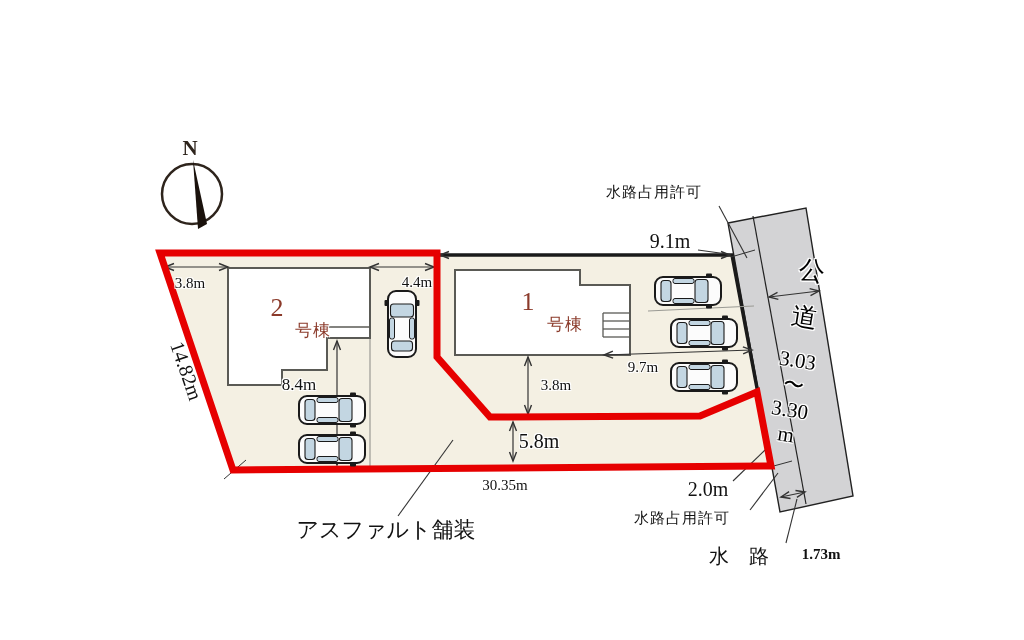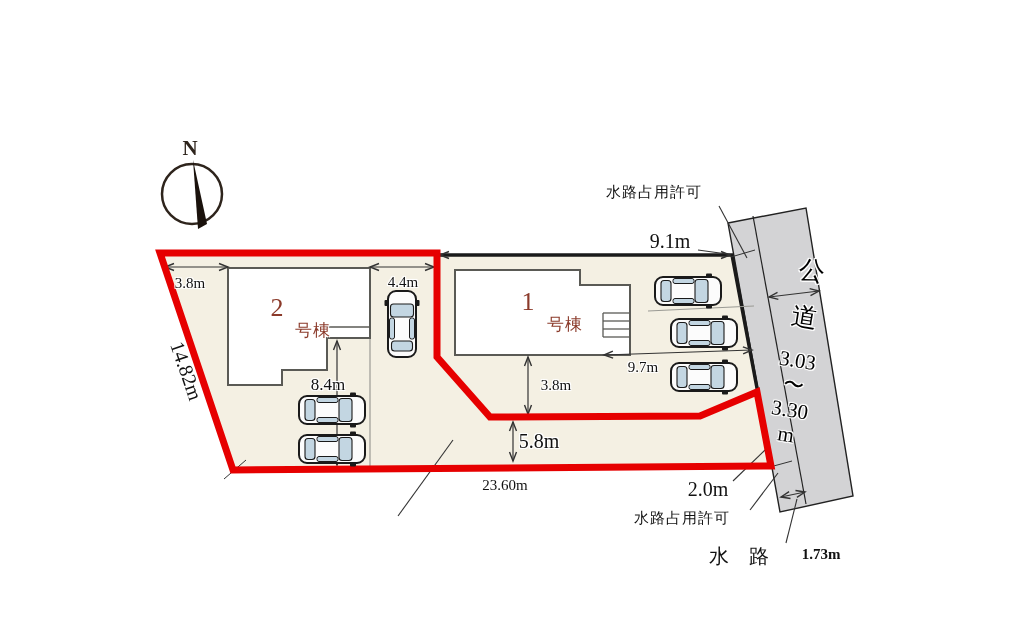--- a/index.html
+++ b/index.html
@@ -130,34 +130,35 @@
 
   <g>
     <circle cx="192" cy="194" r="30" fill="none" stroke="#2e241c" stroke-width="2.5"></circle>
     <polygon points="193,160 198,229 207,224" fill="#1a120c"></polygon>
   </g>
 </svg>
 
 <div class="lbl north" style="left:190px;top:148px;">N</div>
 
 <div class="lbl s21" style="left:190px;top:284px;">3.8m</div>
-<div class="lbl s21" style="left:403px;top:283px;">4.4m</div>
+<div class="lbl s21" style="left:417px;top:283px;">4.4m</div>
 <div class="lbl s20 rot71" style="left:186px;top:371px;">14.82m</div>
-<div class="lbl s17" style="left:328px;top:385px;">8.4m</div>
+<div class="lbl s17" style="left:299px;top:385px;">8.4m</div>
 <div class="lbl s20" style="left:670px;top:241px;">9.1m</div>
 <div class="lbl s21" style="left:643px;top:368px;">9.7m</div>
 <div class="lbl s21" style="left:556px;top:386px;">3.8m</div>
 <div class="lbl s20" style="left:539px;top:441px;">5.8m</div>
-<div class="lbl s21" style="left:505px;top:486px;">23.60m</div>
+<div class="lbl s21" style="left:505px;top:486px;">30.35m</div>
 <div class="lbl s20" style="left:708px;top:489px;">2.0m</div>
 <div class="lbl s21" style="left:821px;top:555px;font-weight:bold;">1.73m</div>
 
 <div class="lbl s21 perm" style="left:654px;top:193px;">水路占用許可</div>
 <div class="lbl s21 perm" style="left:682px;top:519px;">水路占用許可</div>
 <div class="lbl s20" style="left:739px;top:556px;">水　路</div>
+<div class="lbl s22" style="left:386px;top:530px;">アスファルト舗装</div>
 
 <div class="lbl bnum" style="left:528px;top:302px;">1</div>
 <div class="lbl btype" style="left:528px;top:325px;">号棟</div>
 <div class="lbl bnum" style="left:277px;top:308px;">2</div>
 <div class="lbl btype" style="left:276px;top:331px;">号棟</div>
 
 <div class="road-label">
   <span class="kanji mb17">公</span>
   <span class="kanji mb16">道</span>
   <span class="num">3.03</span>

